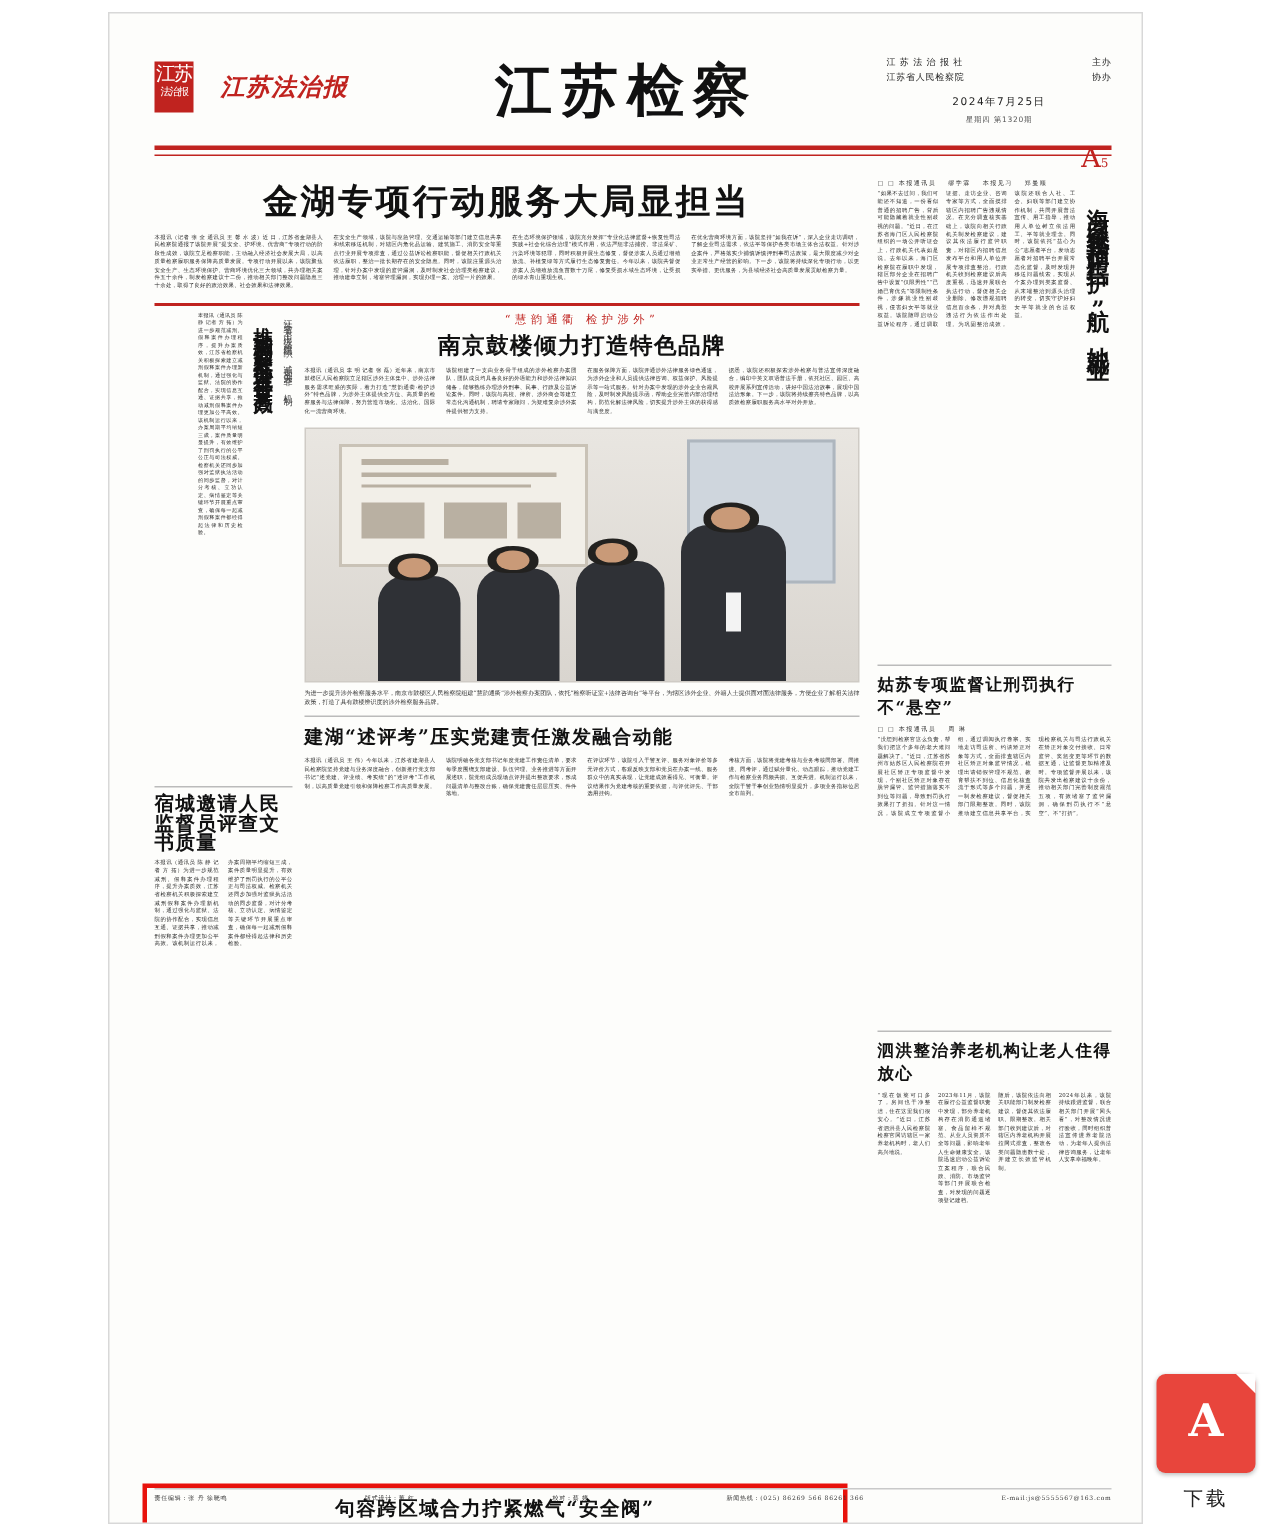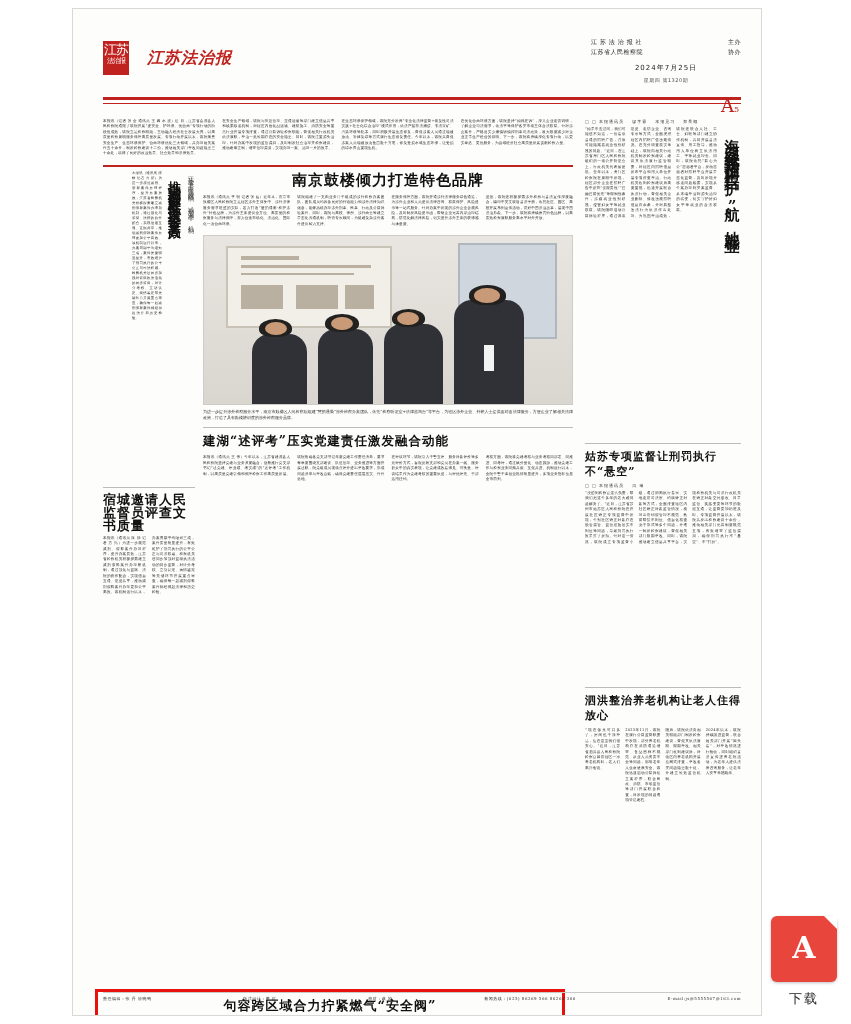--- a/index.html
+++ b/index.html
@@ -373,20 +373,21 @@
   <div class="inner">
 
     <div class="masthead">
       <div class="logo-block">
         <div class="logo-mark">
           <span class="g">江苏</span>
           <span>法治报</span>
         </div>
         <div class="logo-text">江苏法治报</div>
       </div>
+      <div class="paper-title">江苏检察</div>
       <div class="masthead-right">
         <div class="mh-row">
           <span>江 苏 法 治 报 社</span>
           <span>主办</span>
         </div>
         <div class="mh-row">
           <span>江苏省人民检察院</span>
           <span>协办</span>
         </div>
         <div class="mh-date">2024年7月25日</div>
@@ -397,20 +398,21 @@
       <div class="page-mark">
         <span>A</span><small>5</small>
       </div>
     </div>
 
     <div class="body">
 
       <div class="left-zone">
 
         <div>
+          <div class="headline1">金湖专项行动服务大局显担当</div>
           <div class="cols4">
             <div class="tx">本报讯（记者 张 全 通讯员 王 馨 水 波）近 日，江苏省金湖县人民检察院通报了该院开展“提安全、护环境、优营商”专项行动的阶段性成效，该院立足检察职能，主动融入经济社会发展大局，以高质量检察履职服务保障高质量发展。专项行动开展以来，该院聚焦安全生产、生态环境保护、营商环境优化三大领域，共办理相关案件五十余件，制发检察建议十二份，推动相关部门整改问题隐患三十余处，取得了良好的政治效果、社会效果和法律效果。</div>
             <div class="tx">在安全生产领域，该院与应急管理、交通运输等部门建立信息共享和线索移送机制，对辖区内危化品运输、建筑施工、消防安全等重点行业开展专项排查，通过公益诉讼检察职能，督促相关行政机关依法履职，整治一批长期存在的安全隐患。同时，该院注重源头治理，针对办案中发现的监管漏洞，及时制发社会治理类检察建议，推动建章立制，堵塞管理漏洞，实现办理一案、治理一片的效果。</div>
             <div class="tx">在生态环境保护领域，该院充分发挥“专业化法律监督+恢复性司法实践+社会化综合治理”模式作用，依法严惩非法捕捞、非法采矿、污染环境等犯罪，同时积极开展生态修复，督促涉案人员通过增殖放流、补植复绿等方式履行生态修复责任。今年以来，该院共督促涉案人员增殖放流鱼苗数十万尾，修复受损水域生态环境，让受损的绿水青山重现生机。</div>
             <div class="tx">在优化营商环境方面，该院坚持“如我在诉”，深入企业走访调研，了解企业司法需求，依法平等保护各类市场主体合法权益。针对涉企案件，严格落实少捕慎诉慎押刑事司法政策，最大限度减少对企业正常生产经营的影响。下一步，该院将持续深化专项行动，以更实举措、更优服务，为县域经济社会高质量发展贡献检察力量。</div>
           </div>
           <div class="hr-red"></div>
         </div>
 
         <div style="display:flex; gap:8px;">
@@ -422,20 +424,21 @@
               <div class="vsub">江苏省十个中级法院组织“减刑关涉罪”机制</div>
             </div>
             <div class="hr-gray"></div>
             <div style="margin-top:4px;">
               <div style="font-family:'DejaVu Serif',serif;font-weight:bold;font-size:13px;letter-spacing:1px;color:#111;line-height:13px;">宿城邀请人民监督员评查文书质量</div>
               <div class="tx" style="margin-top:4px; column-count:2; column-gap:6px;">本报讯（通讯员 陈 静 记者 方 拓）为进一步规范减刑、假释案件办理程序，提升办案质效，江苏省检察机关积极探索建立减刑假释案件办理新机制，通过强化与监狱、法院的协作配合，实现信息互通、证据共享，推动减刑假释案件办理更加公平高效。该机制运行以来，办案周期平均缩短三成，案件质量明显提升，有效维护了刑罚执行的公平公正与司法权威。检察机关还同步加强对监狱执法活动的同步监督，对计分考核、立功认定、病情鉴定等关键环节开展重点审查，确保每一起减刑假释案件都经得起法律和历史检验。</div>
             </div>
           </div>
 
           <div style="flex:1;">
+            <div class="kicker2">“慧韵通衢   检护涉外”</div>
             <div class="headline2">南京鼓楼倾力打造特色品牌</div>
             <div class="cols4">
               <div class="tx">本报讯（通讯员 李 明 记者 张 磊）近年来，南京市鼓楼区人民检察院立足辖区涉外主体集中、涉外法律服务需求旺盛的实际，着力打造“慧韵通衢·检护涉外”特色品牌，为涉外主体提供全方位、高质量的检察服务与法律保障，努力营造市场化、法治化、国际化一流营商环境。</div>
               <div class="tx">该院组建了一支由业务骨干组成的涉外检察办案团队，团队成员均具备良好的外语能力和涉外法律知识储备，能够熟练办理涉外刑事、民事、行政及公益诉讼案件。同时，该院与高校、律所、涉外商会等建立常态化沟通机制，聘请专家顾问，为疑难复杂涉外案件提供智力支持。</div>
               <div class="tx">在服务保障方面，该院开通涉外法律服务绿色通道，为涉外企业和人员提供法律咨询、权益保护、风险提示等一站式服务。针对办案中发现的涉外企业合规风险，及时制发风险提示函，帮助企业完善内部治理结构，防范化解法律风险，切实提升涉外主体的获得感与满意度。</div>
               <div class="tx">据悉，该院还积极探索涉外检察与普法宣传深度融合，编印中英文双语普法手册，依托社区、园区、高校开展系列宣传活动，讲好中国法治故事，展现中国法治形象。下一步，该院将持续擦亮特色品牌，以高质效检察履职服务高水平对外开放。</div>
             </div>
 
             <div class="photo" style="margin-top:8px;">
               <div class="wallboard">

